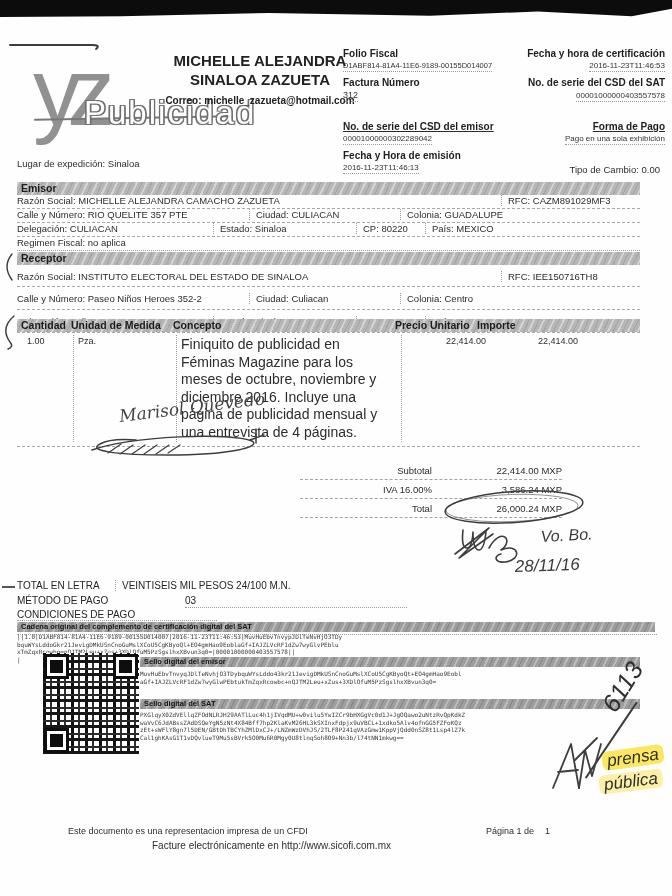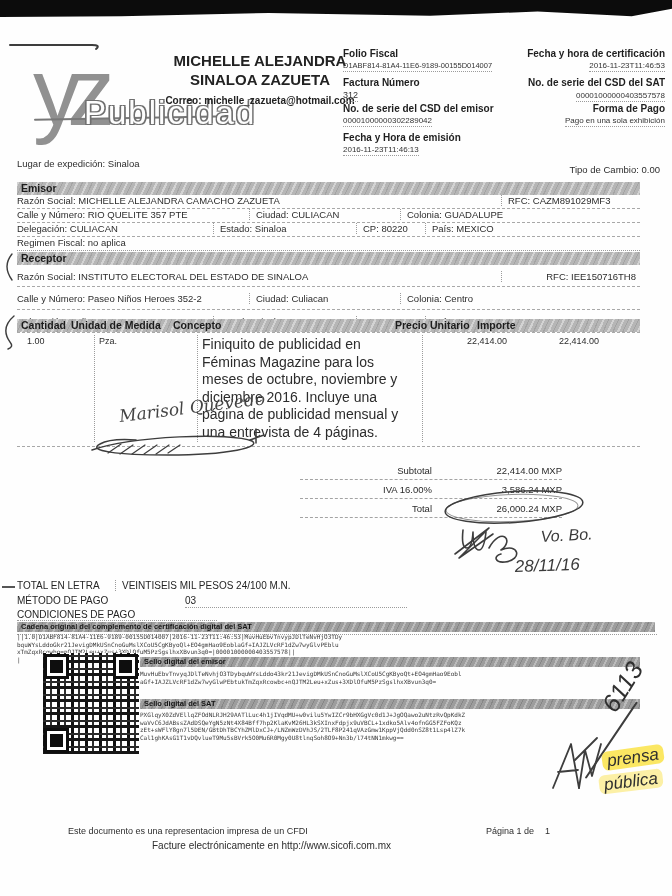--- a/index.html
+++ b/index.html
@@ -101,21 +101,21 @@
       <span class="val right">2016-11-23T11:46:53</span>
     </div>
     <div class="ig-row" style="margin-top:3px;">
       <span class="lab">Factura Número</span>
       <span class="lab right">No. de serie del CSD del SAT</span>
     </div>
     <div class="ig-row">
       <span class="val" style="font-size:9px;">312</span>
       <span class="val right">00001000000403557578</span>
     </div>
-    <div class="ig-row" style="margin-top:0;">
+    <div class="ig-row" style="margin-top:18px;text-decoration:underline;">
       <span class="lab">No. de serie del CSD del emisor</span>
       <span class="lab right">Forma de Pago</span>
     </div>
     <div class="ig-row">
       <span class="val">00001000000302289042</span>
       <span class="val right">Pago en una sola exhibición</span>
     </div>
     <div class="ig-row" style="margin-top:3px;">
       <span class="lab">Fecha y Hora de emisión</span>
     </div>
@@ -146,21 +146,21 @@
     </div>
     <div class="frow" style="border-bottom:1px dotted #9b9b9b;">
       <span class="cell">Regimen Fiscal: no aplica</span>
     </div>
   </div>
 
   <div class="sect" style="top:252px;">
     <div class="bar">Receptor</div>
     <div class="frow" style="padding-top:6px;padding-bottom:4px;">
       <span class="cell" style="flex:1;">Razón Social: INSTITUTO ELECTORAL DEL ESTADO DE SINALOA</span>
-      <span class="cell sep" style="width:128px;text-align:right;">RFC: IEE150716TH8</span>
+      <span class="cell sep" style="width:128px;">RFC: IEE150716TH8</span>
     </div>
     <div class="frow" style="padding-top:6px;padding-bottom:5px;">
       <span class="cell" style="width:228px;">Calle y Número: Paseo Niños Heroes 352-2</span>
       <span class="cell sep" style="width:140px;">Ciudad: Culiacan</span>
       <span class="cell sep" style="flex:1;">Colonia: Centro</span>
     </div>
     <div class="frow" style="padding-top:6px;padding-bottom:5px;">
       <span class="cell" style="width:192px;">Delegación: Culiacan</span>
       <span class="cell sep" style="width:132px;">Estado: Sinaloa</span>
       <span class="cell sep" style="width:58px;">CP: 80000</span>
@@ -171,21 +171,21 @@
   <div class="sect" style="top:319px;">
     <div class="bar tbar">
       <div style="width:50px;">Cantidad</div>
       <div style="width:102px;">Unidad de Medida</div>
       <div style="width:222px;">Concepto</div>
       <div style="width:82px;">Precio Unitario</div>
       <div style="flex:1;">Importe</div>
     </div>
     <div class="trow">
       <div class="c" style="width:42px;padding-left:10px;">1.00</div>
-      <div class="c" style="width:94px;border-left:1px dotted #9b9b9b;margin-left:21px;">Pza.</div>
+      <div class="c" style="width:94px;border-left:1px dotted #9b9b9b;">Pza.</div>
       <div class="c" style="width:216px;border-left:1px dotted #9b9b9b;font-size:14px;line-height:1.25;">Finiquito de publicidad en Féminas Magazine para los meses de octubre, noviembre y diciembre 2016. Incluye una página de publicidad mensual y una entrevista de 4 páginas.</div>
       <div class="c" style="width:80px;border-left:1px dotted #9b9b9b;text-align:right;">22,414.00</div>
       <div class="c" style="width:84px;text-align:right;">22,414.00</div>
       <div class="c" style="flex:1;"></div>
     </div>
   </div>
 
   <svg class="abs ink" style="left:80px;top:396px;width:225px;height:78px;" viewBox="0 0 225 78">
     <text x="40" y="26" transform="rotate(-7 40 26)" font-size="17" font-style="italic" fill="#444" stroke="none" style="font-family:'DejaVu Serif',serif;">Marisol Quevedo</text>
     <path d="M12 54 C 52 40, 152 36, 172 45 C 182 51, 150 59, 88 59 C 38 59, 6 55, 20 48 C 27 44, 42 43, 56 44" stroke-width="1.5"></path>

